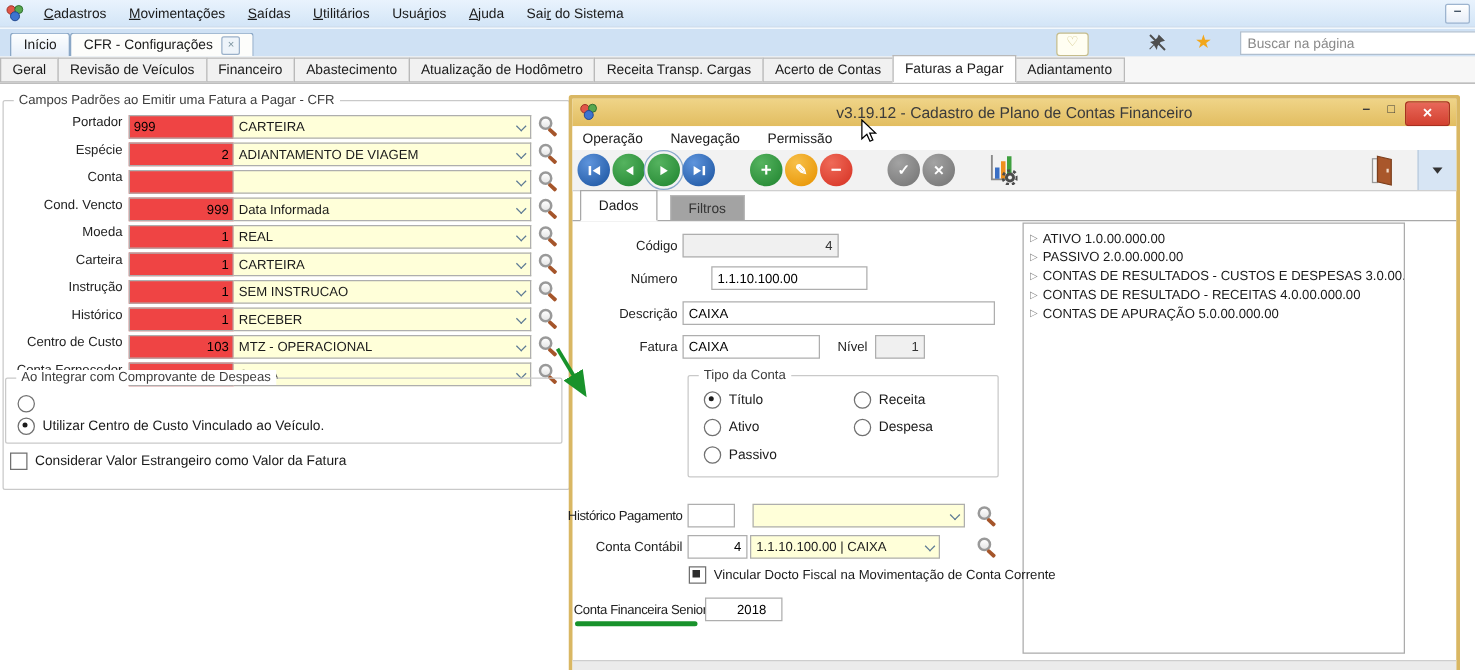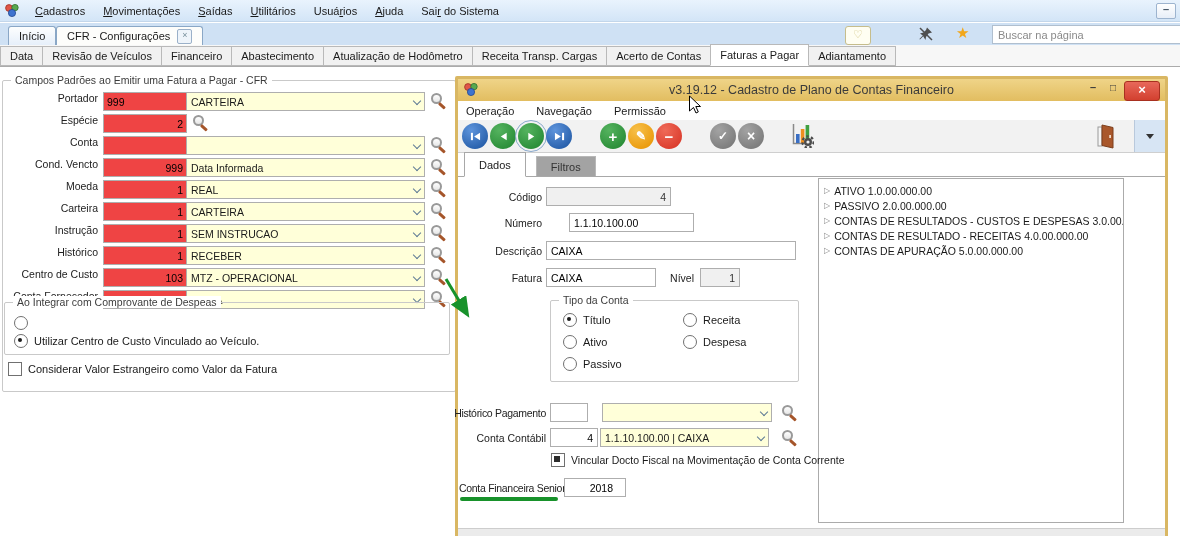--- a/index.html
+++ b/index.html
@@ -129,21 +129,21 @@
       <svg width="16" height="16" viewBox="0 0 16 16">
         <path d="M9 1.5 L14 6.5 L10.5 7.5 L8 11 L7.5 14 L5.2 10.2 L2 13.5 L1.4 12.9 L4.8 9.6 L2 7.5 L5.5 6.5 L8 4 Z" fill="#4f4f4f"></path>
         <line x1="2" y1="2" x2="14" y2="14" stroke="#4f4f4f" stroke-width="1.5"></line>
       </svg>
     </span>
     <span class="star-btn">★</span>
     <input class="searchbox" placeholder="Buscar na página" style="">
   </div>
 
   <div class="subtabs">
-    <div class="subtab">Data</div>
+    <div class="subtab">Geral</div>
     <div class="subtab">Revisão de Veículos</div>
     <div class="subtab">Financeiro</div>
     <div class="subtab">Abastecimento</div>
     <div class="subtab">Atualização de Hodômetro</div>
     <div class="subtab">Receita Transp. Cargas</div>
     <div class="subtab">Acerto de Contas</div>
     <div class="subtab active">Faturas a Pagar</div>
     <div class="subtab">Adiantamento</div>
   </div>
 
@@ -158,20 +158,26 @@
         <span class="fval">CARTEIRA</span>
         <span class="chevbox">
           <span class="chev"></span>
         </span>
       </div>
     <span class="mag"></span>
   </div>
   <div class="frow" style="top:114px">
     <span class="flabel">Espécie</span>
     <input class="fcode" value="2" style="">
+    <div class="fcombo">
+        <span class="fval">ADIANTAMENTO DE VIAGEM</span>
+        <span class="chevbox">
+          <span class="chev"></span>
+        </span>
+      </div>
     <span class="mag"></span>
   </div>
   <div class="frow" style="top:136px">
     <span class="flabel">Conta</span>
     <input class="fcode" value="" style="">
     <div class="fcombo">
         <span class="fval"></span>
         <span class="chevbox">
           <span class="chev"></span>
         </span>
@@ -399,21 +405,21 @@
     <div class="dcombo" style="left:144px;top:324px;width:170px">
         <span class="fval"></span>
         <span class="chevbox">
           <span class="chev"></span>
         </span>
       </div>
     <span class="mag" style="position:absolute;left:318px;top:325px"></span>
 
     <span class="dlabel" style="left:2px;top:353px;width:86px">Conta Contábil</span>
     <input class="dinput" style="left: 92px; top: 349px; width: 48px; text-align: right;" value="4">
-    <div class="dcombo" style="left:142px;top:349px;width:169px">
+    <div class="dcombo" style="left:142px;top:349px;width:152px">
         <span class="fval">1.1.10.100.00 | CAIXA</span>
         <span class="chevbox">
           <span class="chev"></span>
         </span>
       </div>
     <span class="mag" style="position:absolute;left:318px;top:350px"></span>
 
     <div class="optrow" style="left:93px;top:374px;font-size:10.5px;z-index:2">
       <span class="cb filled"></span>
       <span>Vincular Docto Fiscal na Movimentação de Conta Corrente</span>

